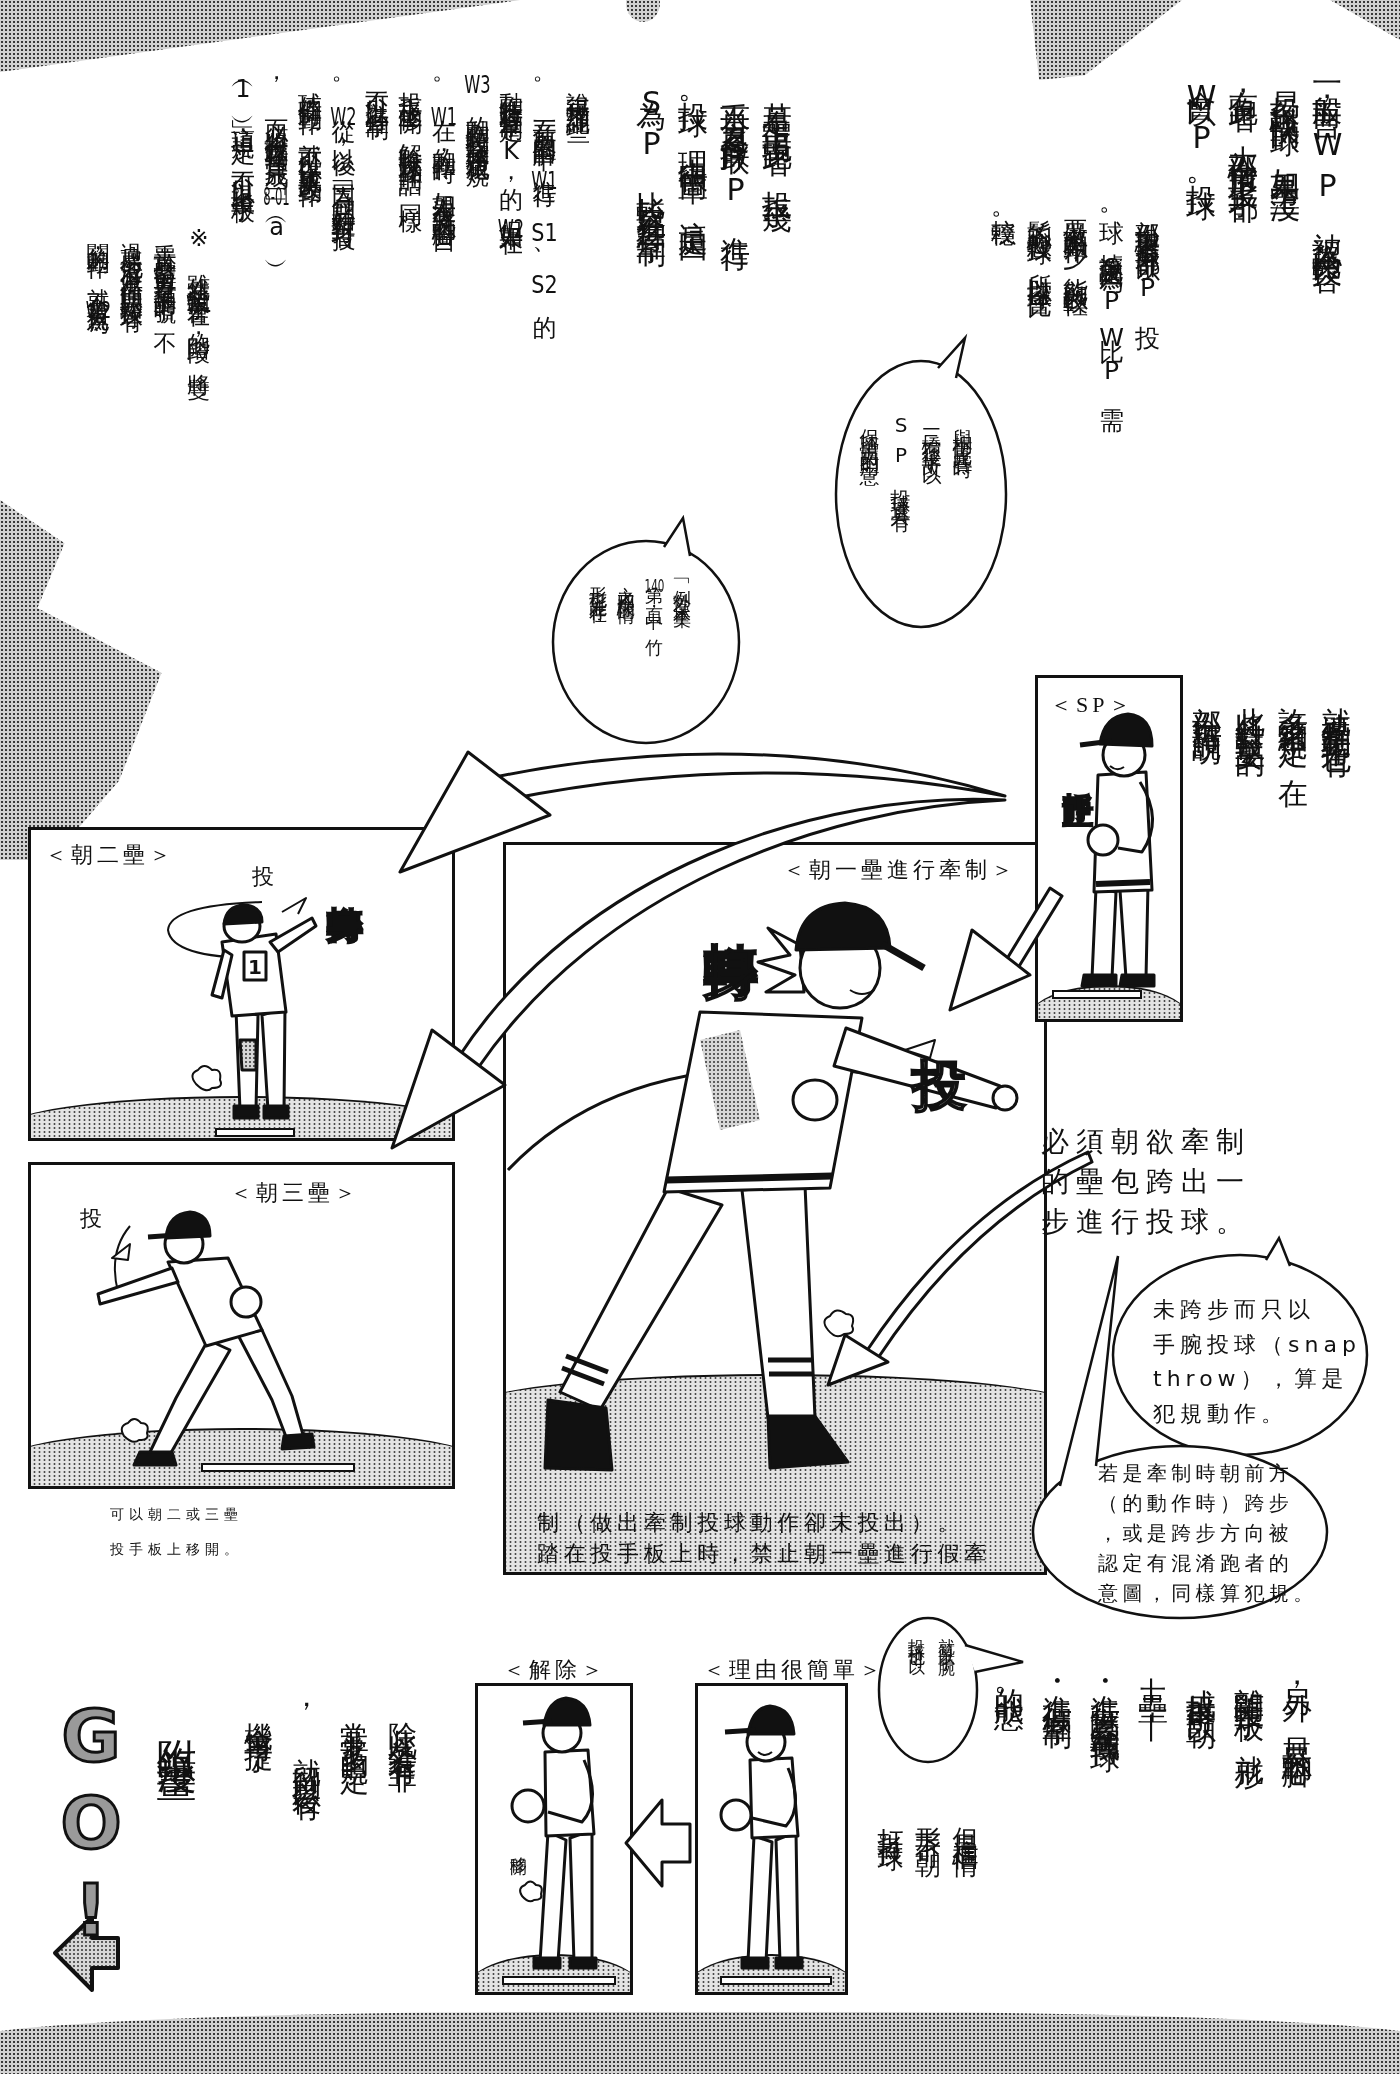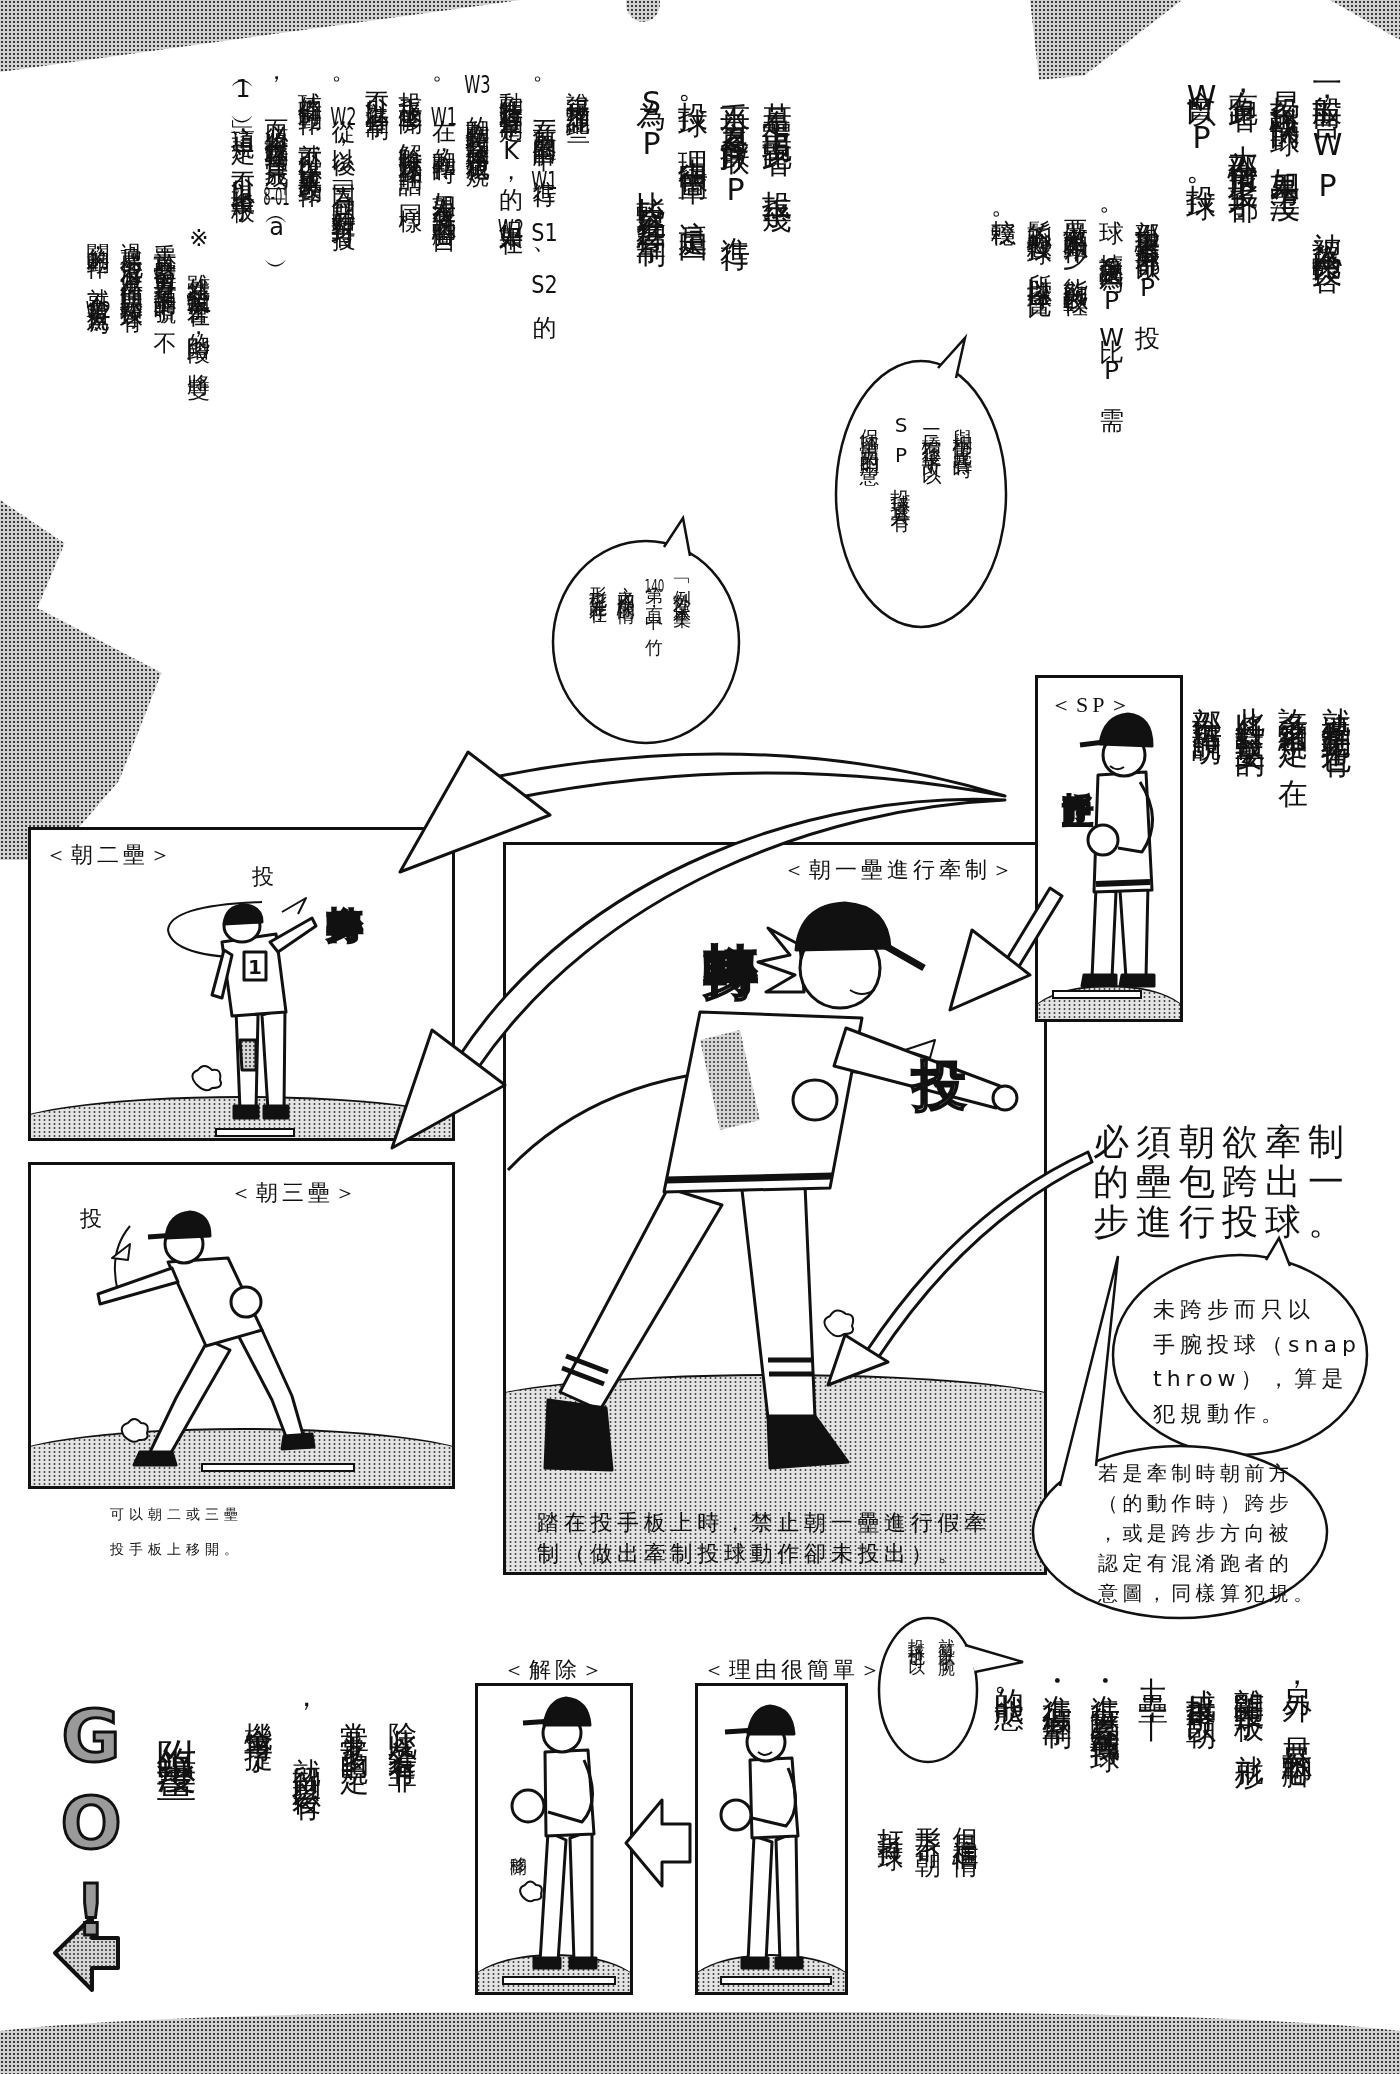--- a/index.html
+++ b/index.html
@@ -354,25 +354,25 @@
 <div class="label" style="left:230px;top:1178px;">＜朝三壘＞</div>
 <div class="label" style="left:503px;top:1655px;">＜解除＞</div>
 <div class="label" style="left:703px;top:1655px;">＜理由很簡單＞</div>
 
 <div class="hz" style="left:110px;top:1497px;font-size:14px;line-height:35px;letter-spacing:5px;">
   <div>可以朝二或三壘</div>
   <div>投手板上移開。</div>
 </div>
 
 <div class="hz" style="left:537px;top:1507px;font-size:22px;line-height:31px;letter-spacing:4.7px;">
+  <div>制（做出牽制投球動作卻未投出）。</div>
   <div>踏在投手板上時，禁止朝一壘進行假牽</div>
-  <div>制（做出牽制投球動作卻未投出）。</div>
-</div>
-
-<div class="hz" style="left:1093px;top:1122px;font-size:36px;line-height:40px;letter-spacing:7px;">
+</div>
+
+<div class="hz" style="left:1041px;top:1122px;font-size:28px;line-height:40px;letter-spacing:7px;">
   <div>必須朝欲牽制</div>
   <div>的壘包跨出一</div>
   <div>步進行投球。</div>
 </div>
 
 <div class="hz" style="left:1153px;top:1293px;font-size:22px;line-height:34.5px;letter-spacing:5px;">
   <div>未跨步而只以</div>
   <div>手腕投球（snap</div>
   <div>throw），算是</div>
   <div>犯規動作。</div>

